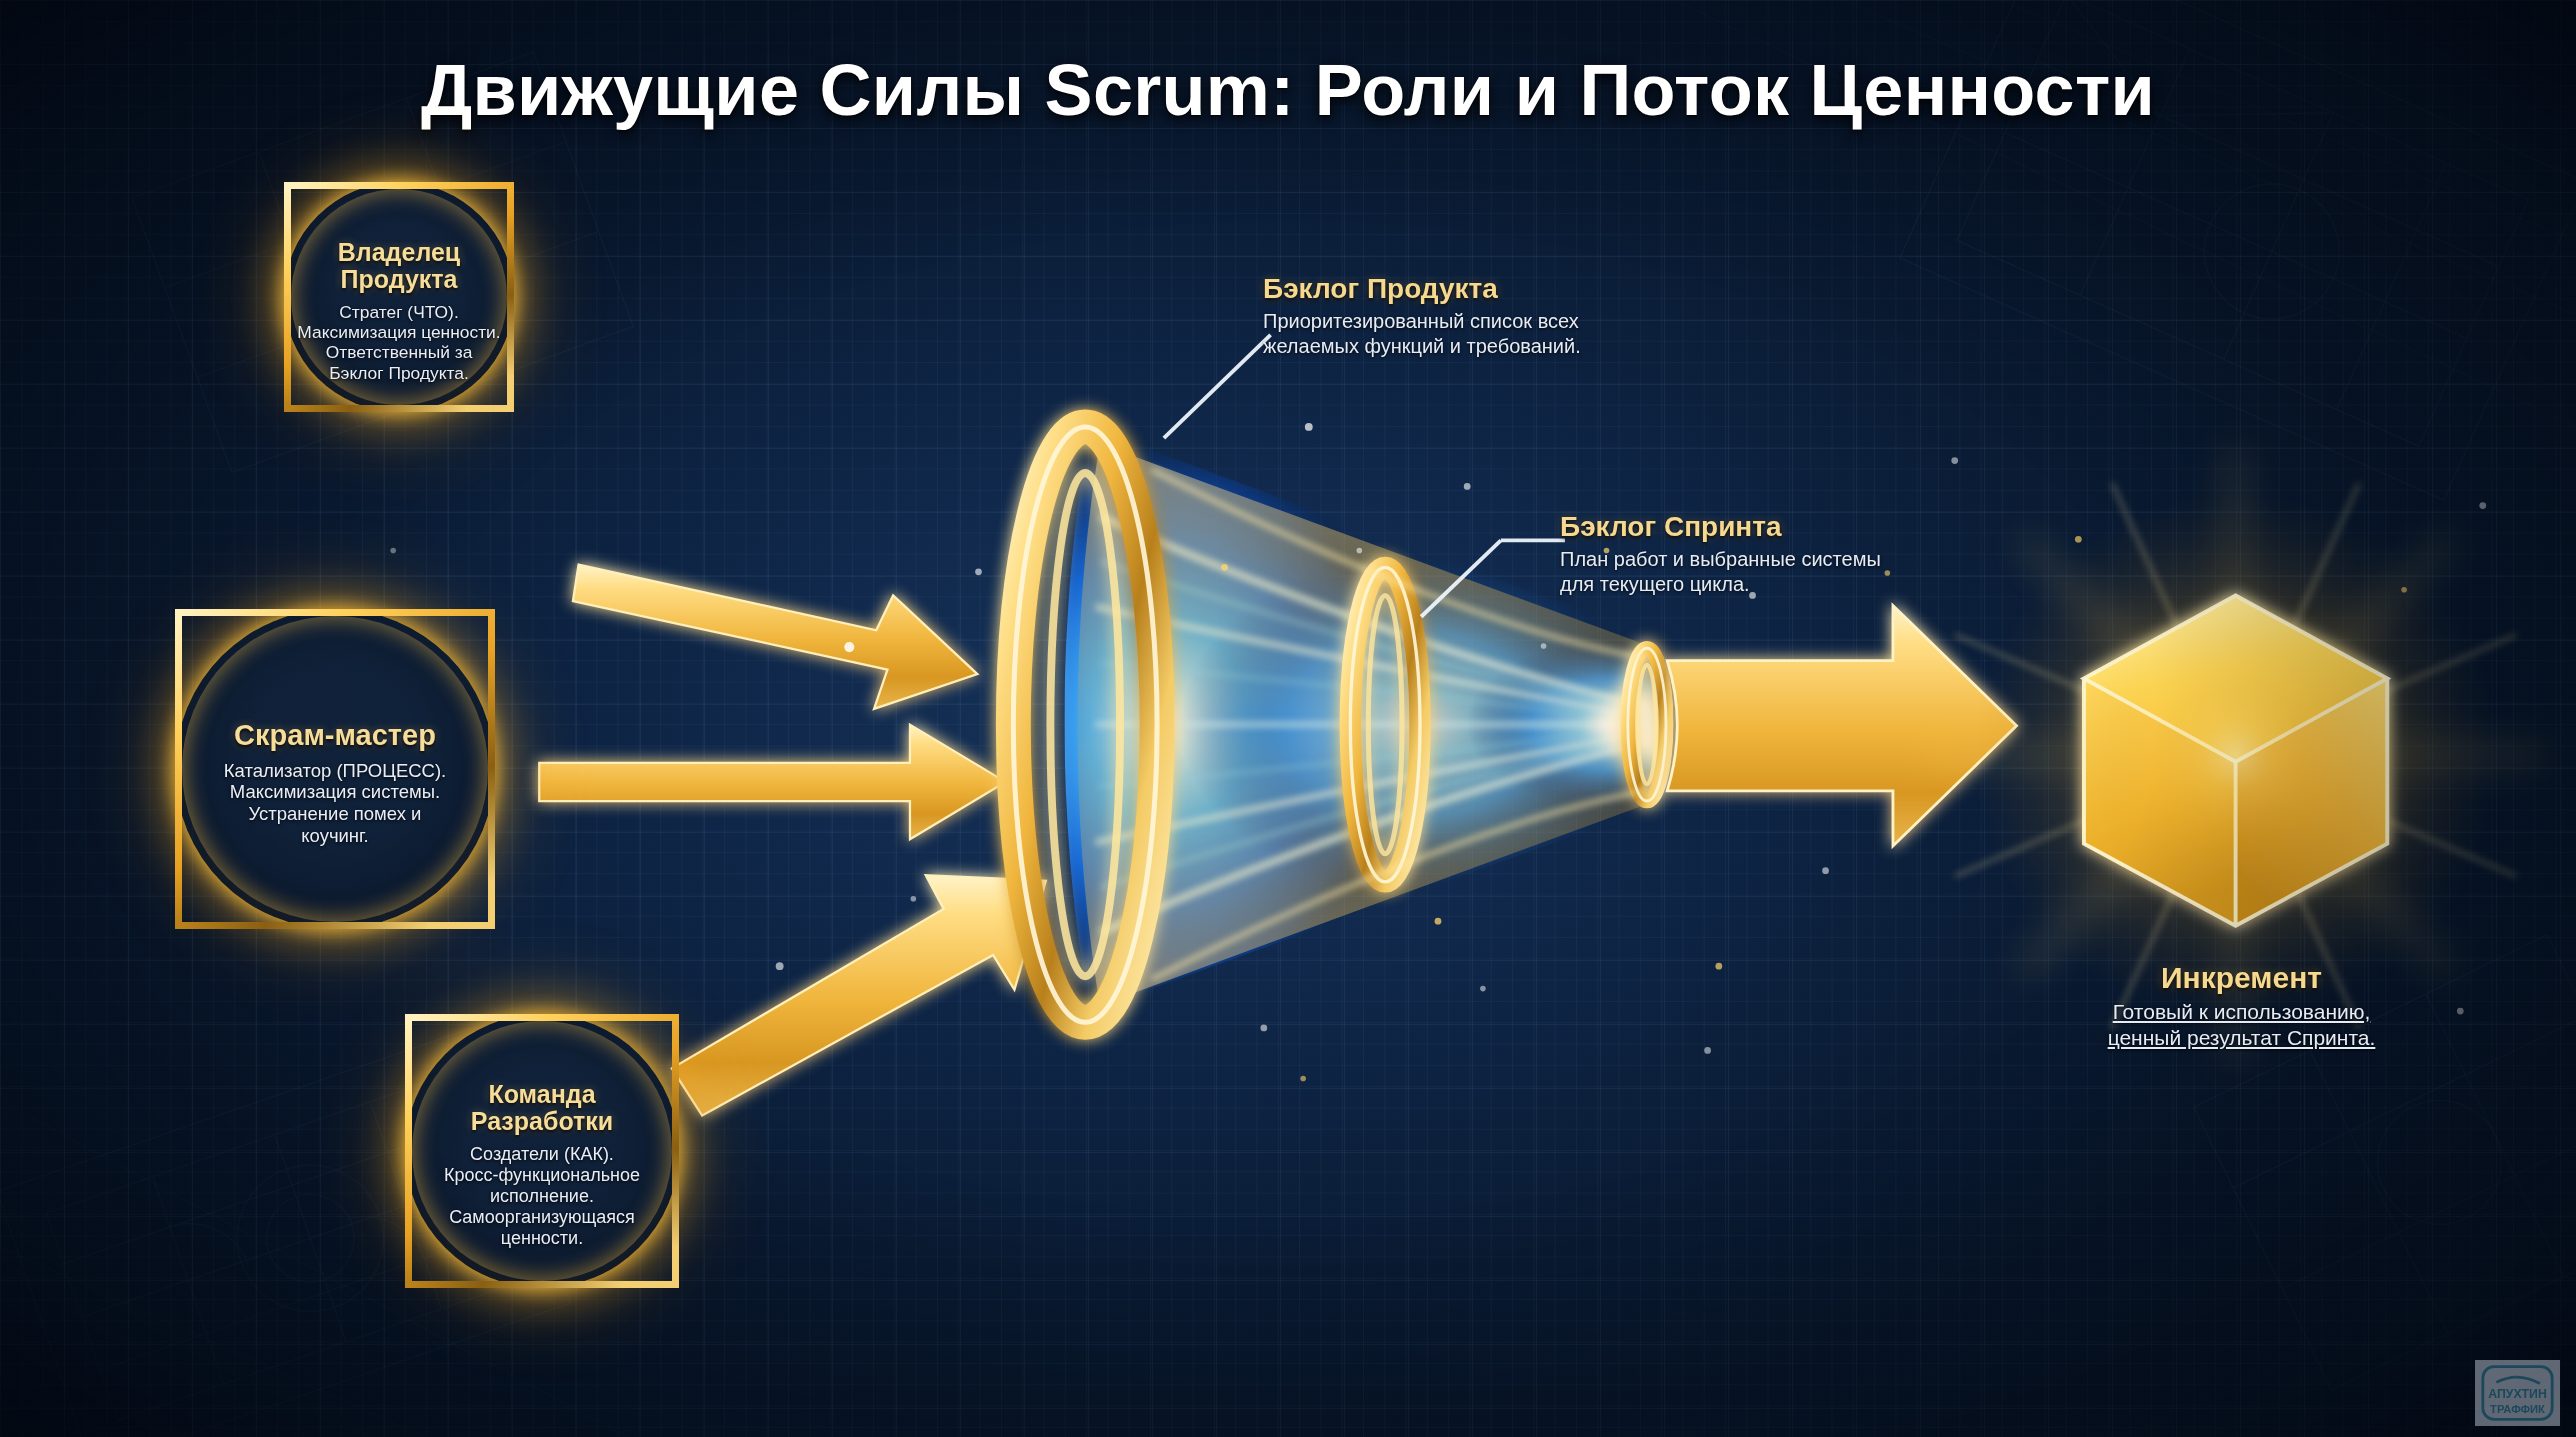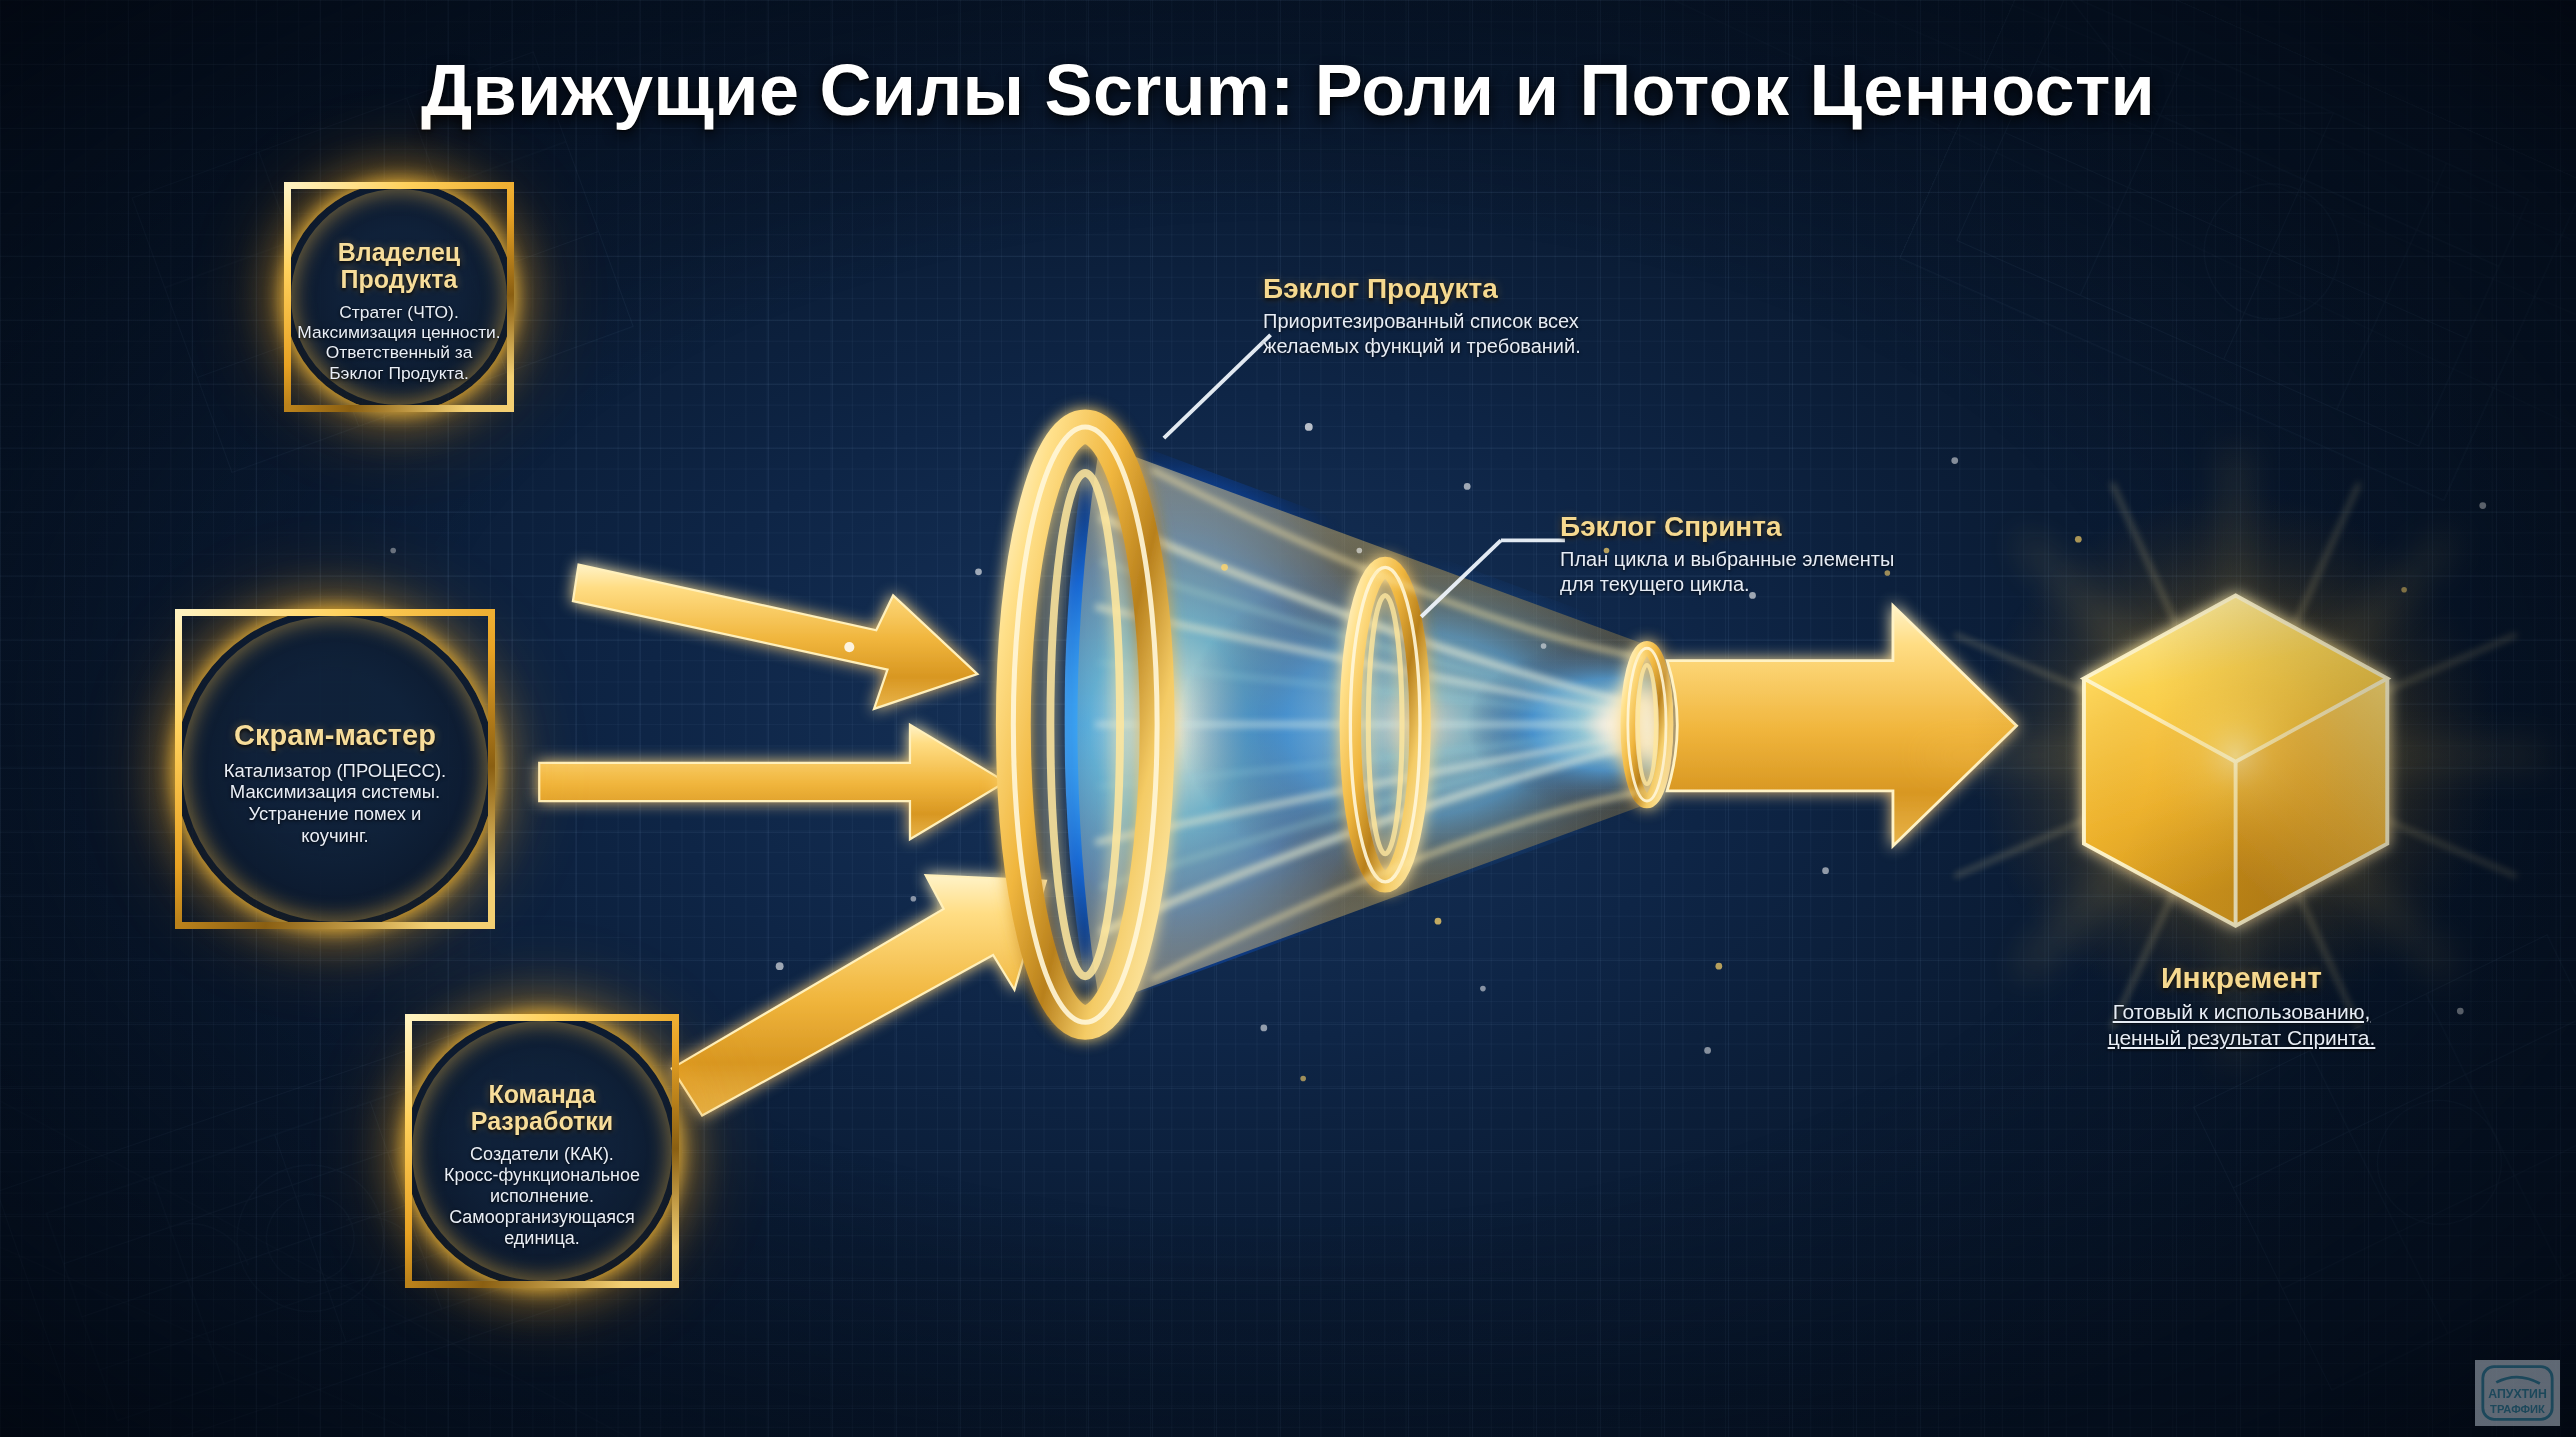--- a/index.html
+++ b/index.html
@@ -418,36 +418,36 @@
     <div class="ringglow"></div>
     <div class="role-title">
       <div>Команда</div>
       <div>Разработки</div>
     </div>
     <div class="role-desc">
       <div>Создатели (КАК).</div>
       <div>Кросс-функциональное</div>
       <div>исполнение.</div>
       <div>Самоорганизующаяся</div>
-      <div>единица.</div>
+      <div>ценности.</div>
     </div>
   </div>
 
   <div class="callout" id="co-pb" style="left:1263px;top:274px;">
     <div class="co-title">Бэклог Продукта</div>
     <div class="co-desc">
       <div>Приоритезированный список всех</div>
       <div>желаемых функций и требований.</div>
     </div>
   </div>
 
   <div class="callout" id="co-sb" style="left:1560px;top:512px;">
     <div class="co-title">Бэклог Спринта</div>
     <div class="co-desc">
-      <div>План цикла и выбранные элементы</div>
+      <div>План работ и выбранные системы</div>
       <div>для текущего цикла.</div>
     </div>
   </div>
 
   <div class="callout" id="co-inc" style="left:2000px;top:962px;width:483px;">
     <div class="co-title">Инкремент</div>
     <div class="co-desc">
       <div>Готовый к использованию,</div>
       <div>ценный результат Спринта.</div>
     </div>

